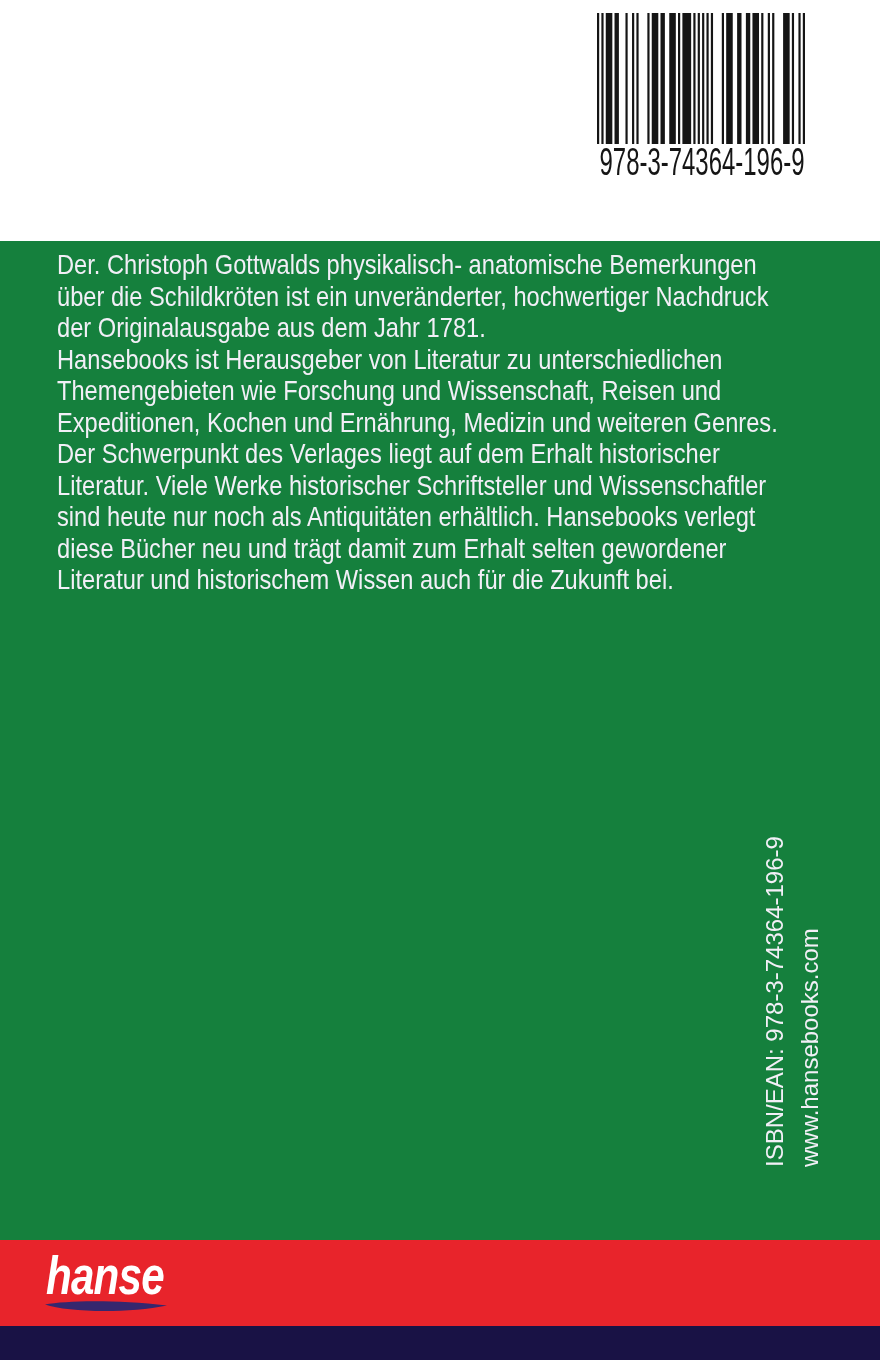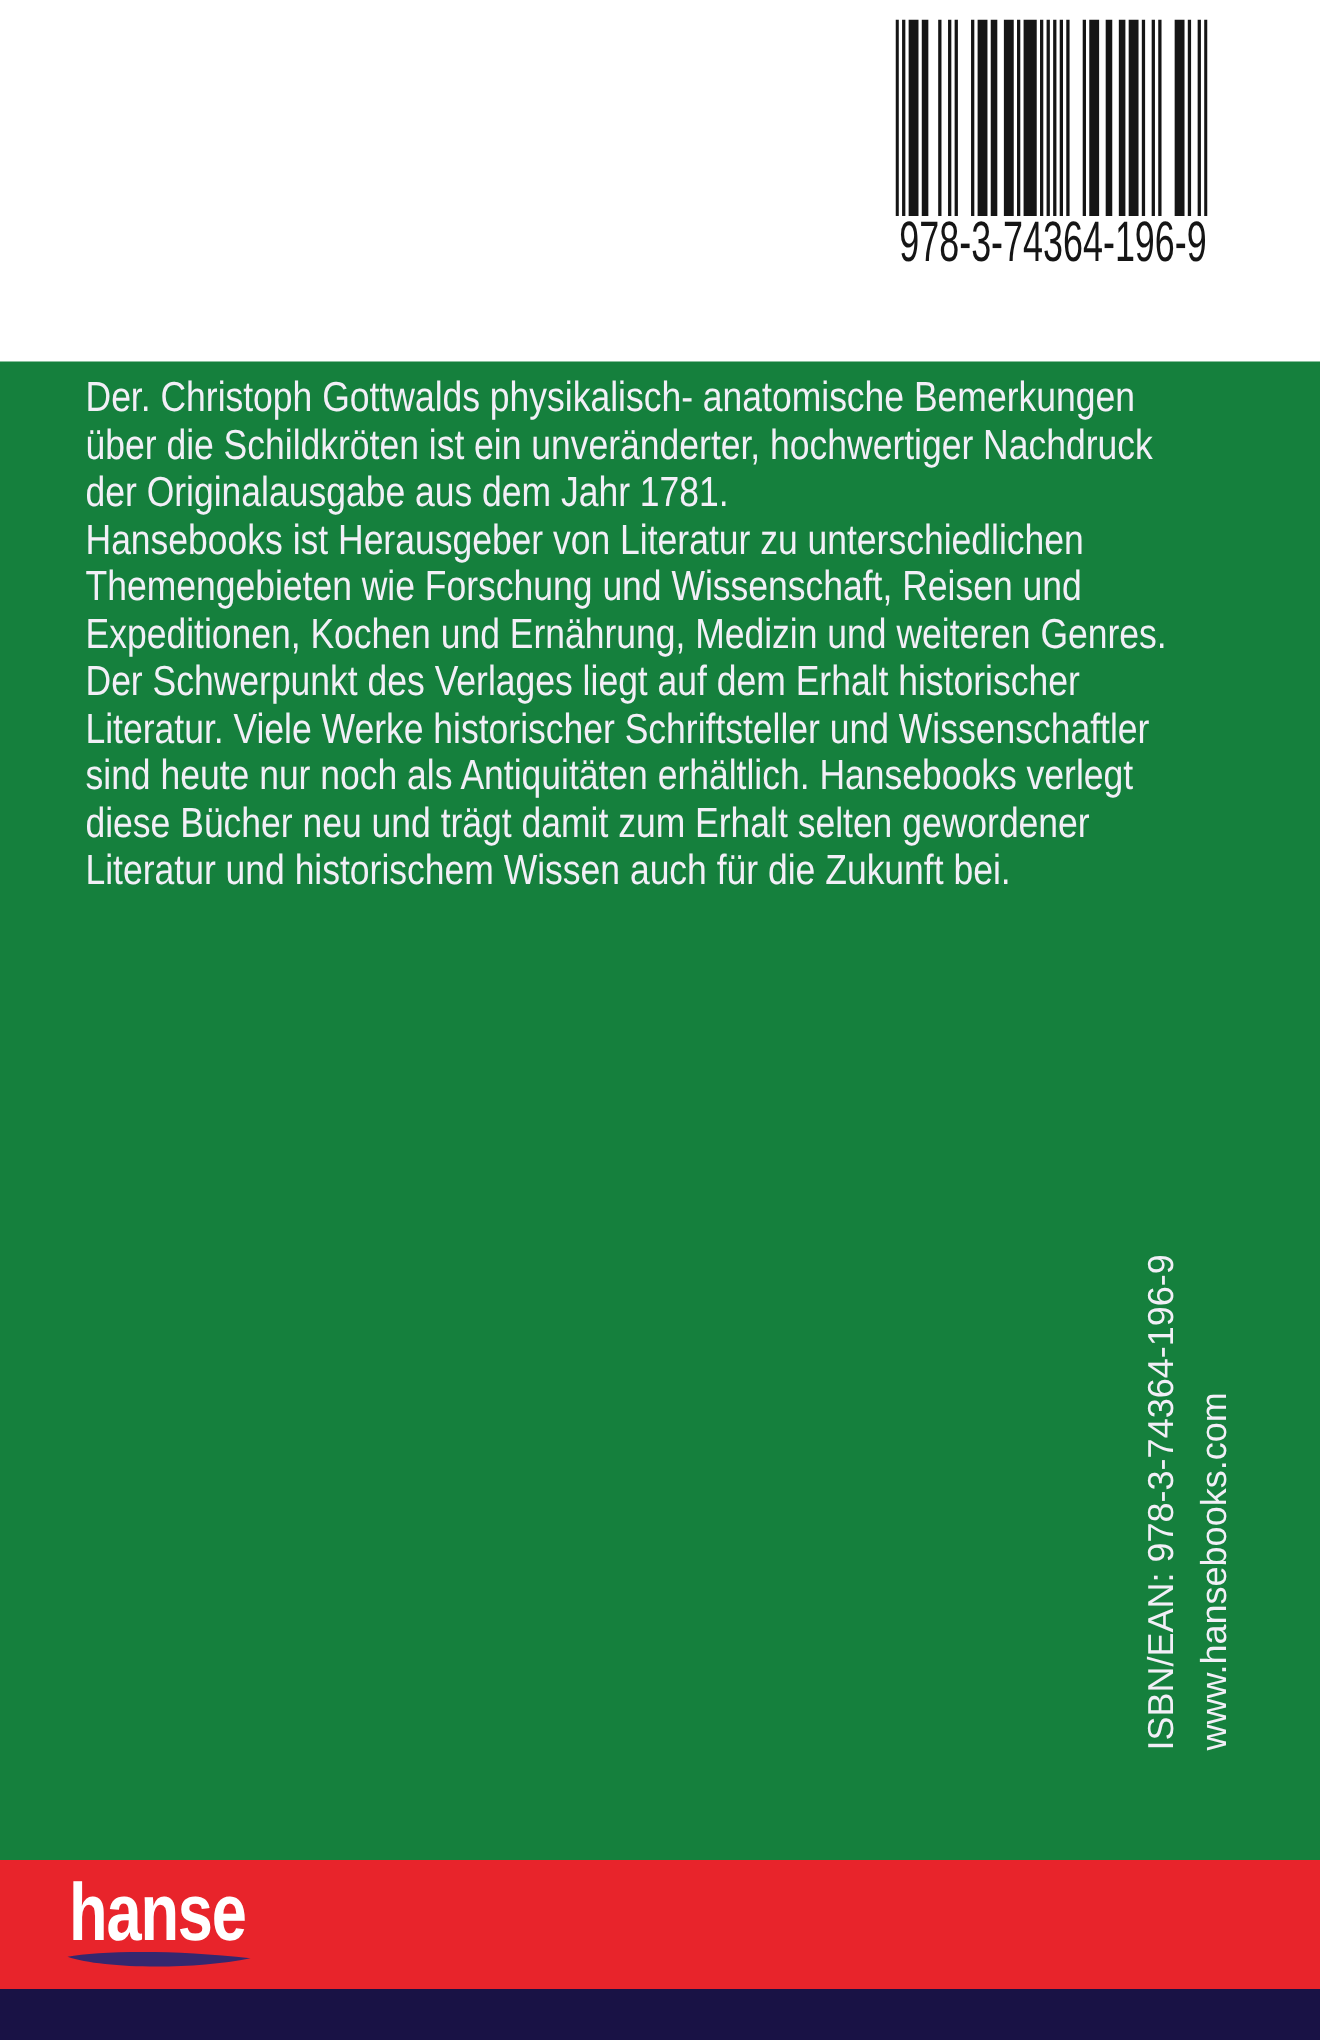--- a/index.html
+++ b/index.html
@@ -71,20 +71,21 @@
     line-height: 35px;
     white-space: nowrap;
   }
 
   
   .red-band {
     position: absolute;
     left: 0; top: 1240px;
     width: 880px; height: 86px;
     background: #e8242b;
+    font-style: italic;
   }
   .hanse-logo {
     position: absolute;
     left: 46px; top: 10px;
   }
   .hanse-logo-text {
     font-size: 54px;
     line-height: 50px;
     font-weight: bold;
     color: #ffffff;

